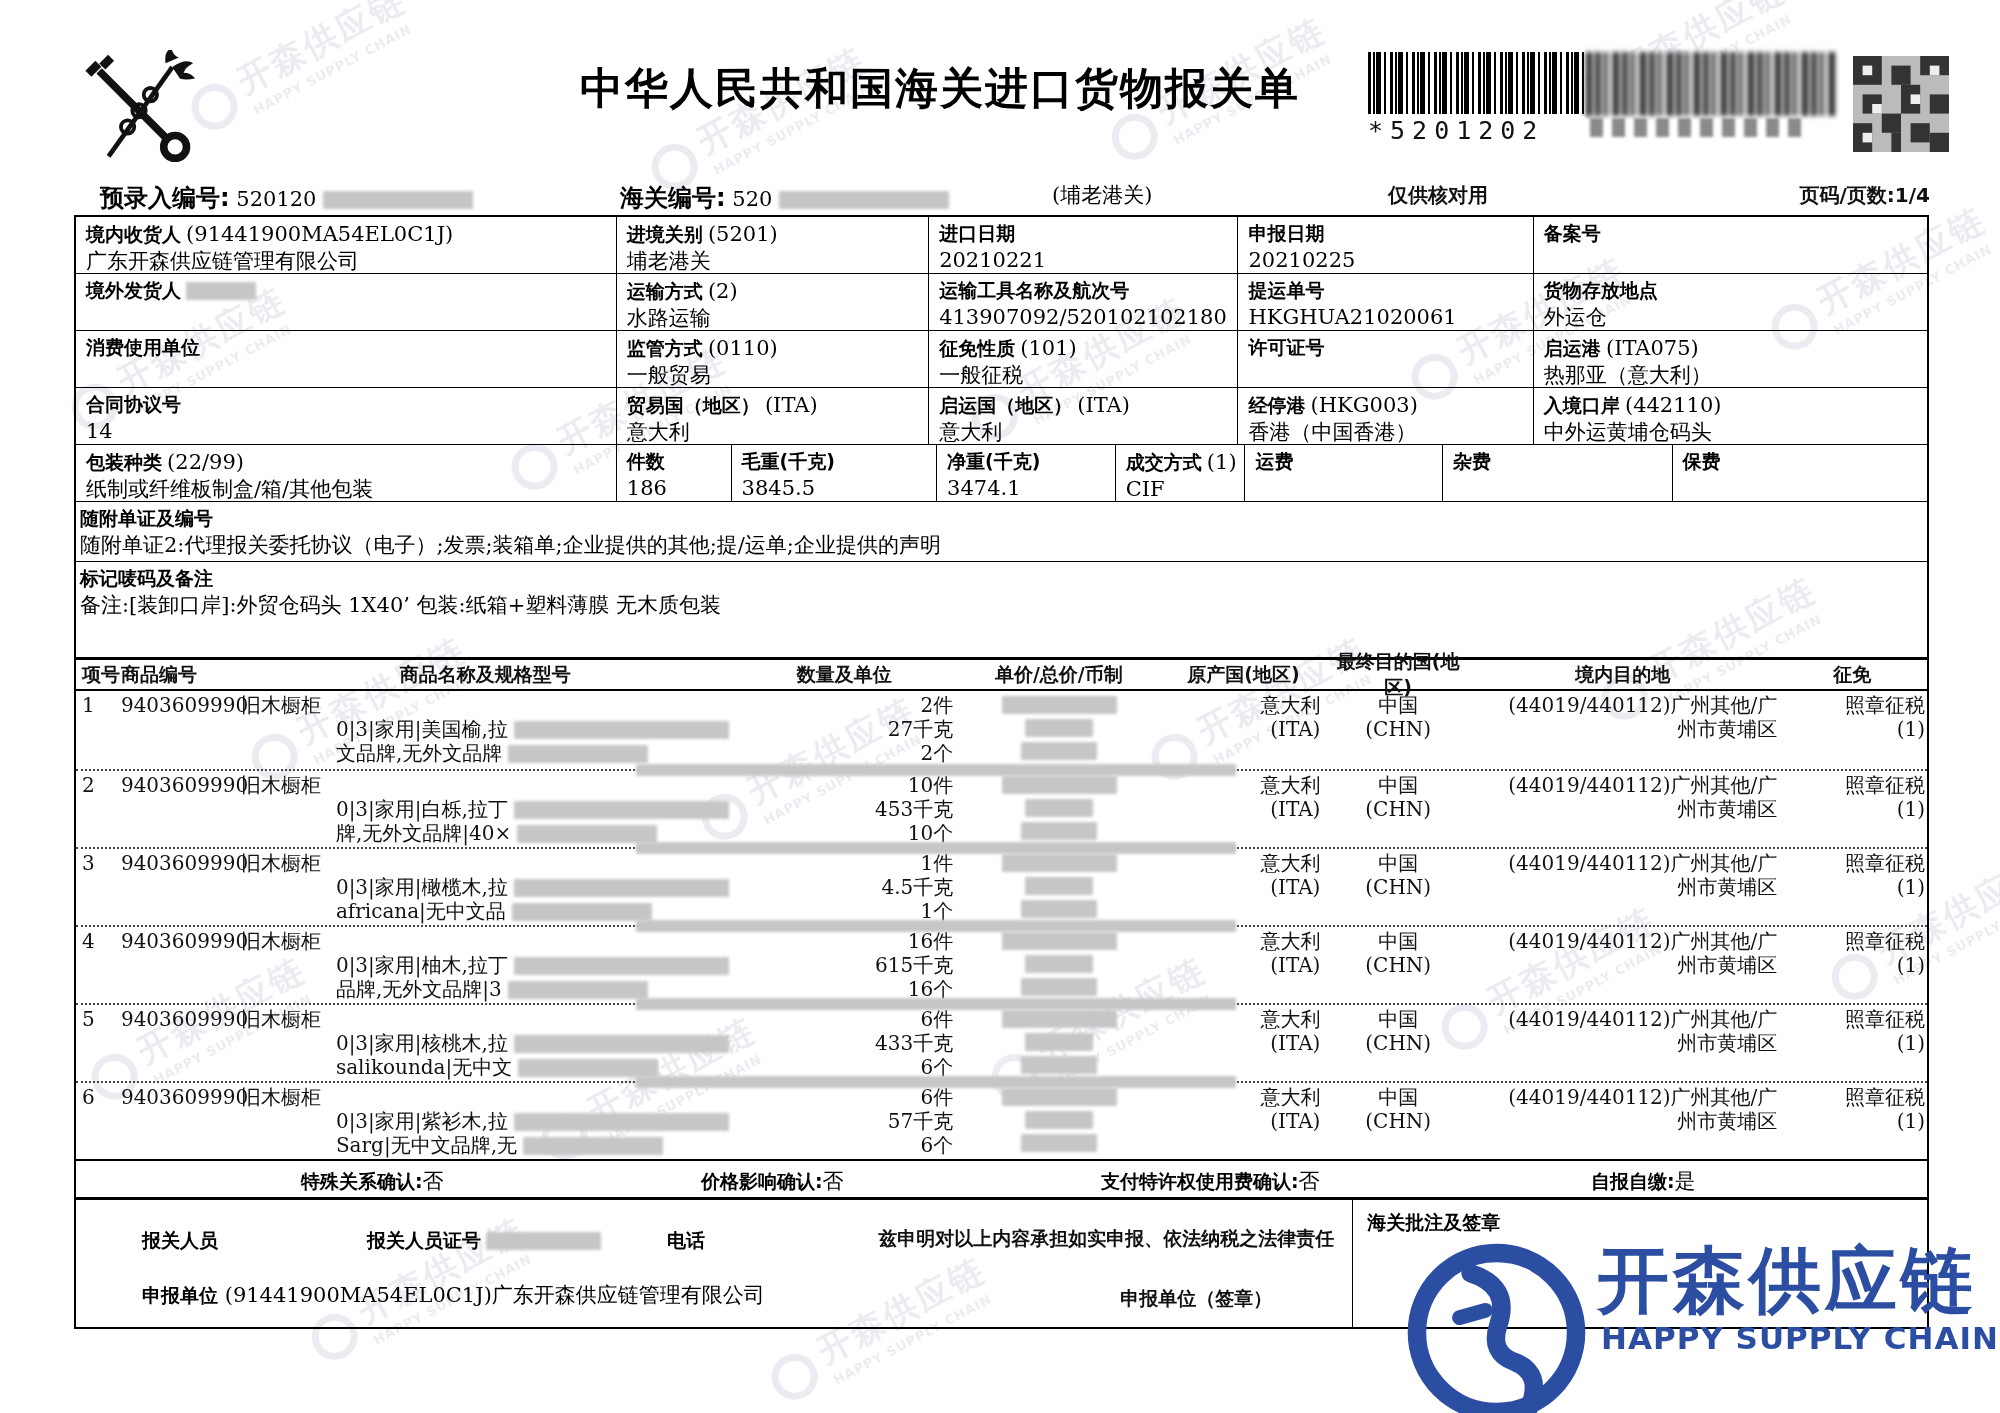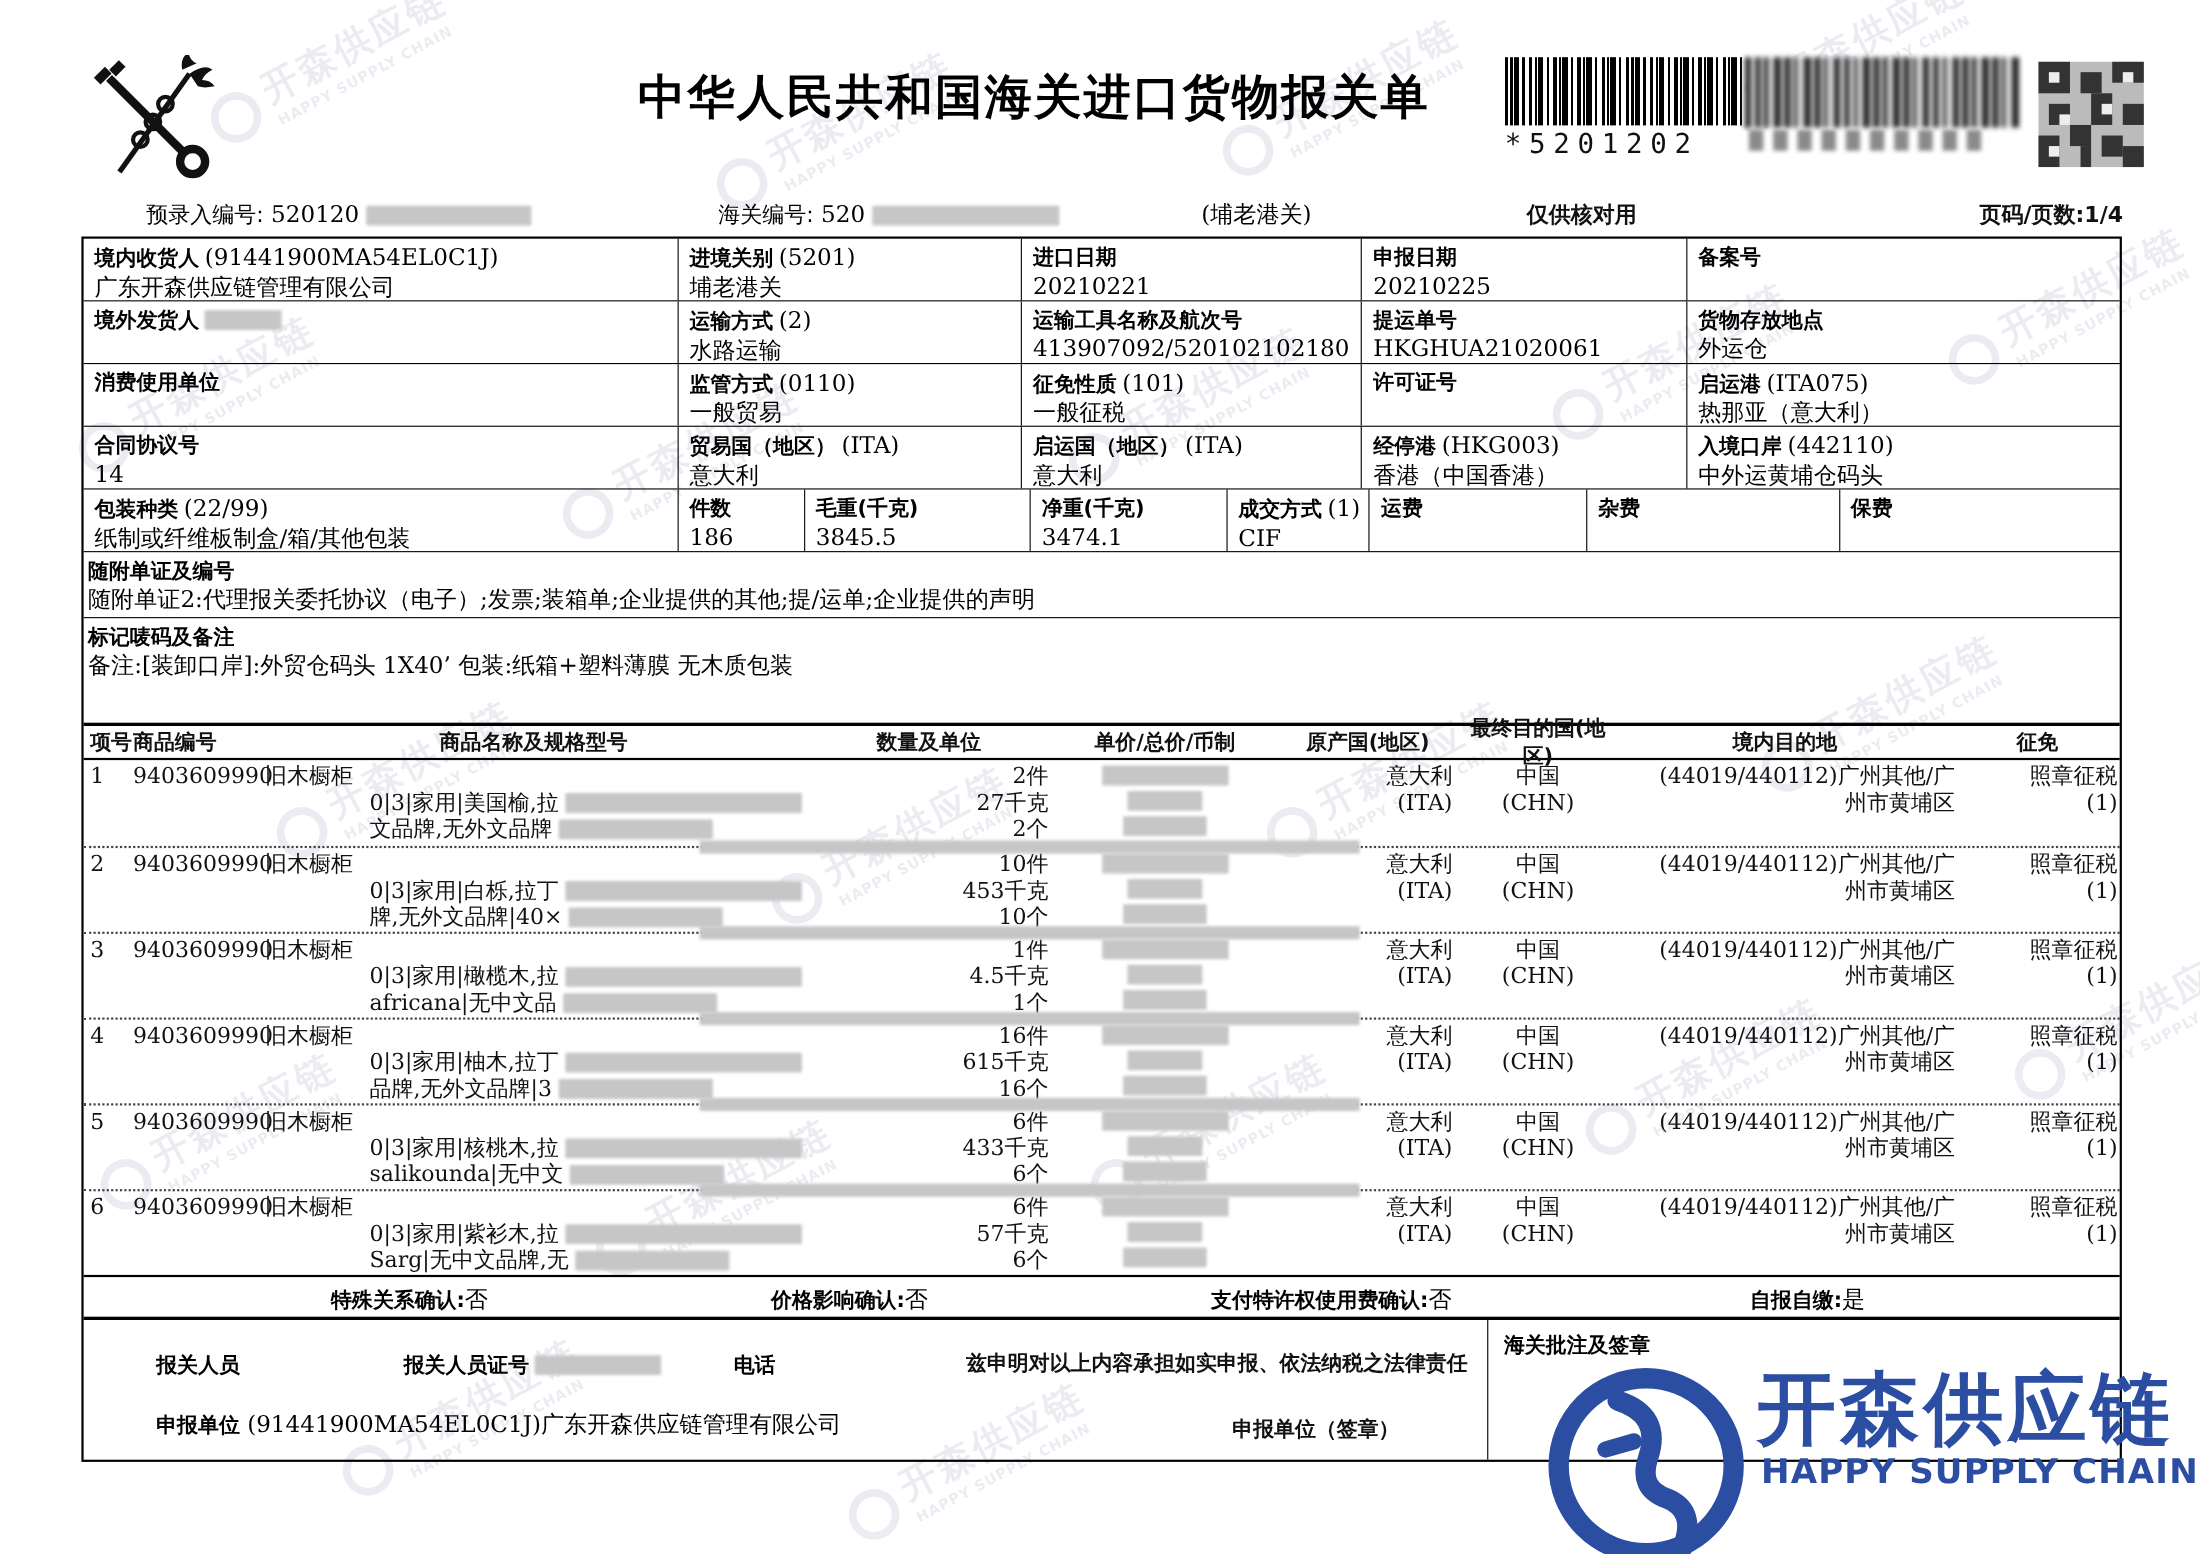--- a/index.html
+++ b/index.html
@@ -27,24 +27,24 @@
     background:repeating-linear-gradient(90deg,#000 0 3px,#fff 3px 5px,#000 5px 7px,#fff 7px 8px,#000 8px 13px,#fff 13px 16px,#000 16px 18px,#fff 18px 22px); }
   .digits-sharp { position:absolute; left:0; top:64px; width:218px; height:26px; background:#fff;
     font-family:"DejaVu Sans Mono","Liberation Mono",monospace; font-size:25px; letter-spacing:7px; color:#111; white-space:nowrap; }
   .bars-blur { position:absolute; left:218px; top:0; width:250px; height:64px;
     background:repeating-linear-gradient(90deg,#222 0 6px,#eee 6px 9px,#333 9px 15px,#fff 15px 18px,#111 18px 21px,#ddd 21px 27px);
     filter:blur(2.5px); }
   .digits-blur { position:absolute; left:222px; top:66px; width:246px; height:24px; display:flex; gap:9px; }
   .digits-blur i { display:block; width:13px; height:19px; background:#8a8a8a; filter:blur(1.8px); }
   .qr { position:absolute; left:1853px; top:56px; width:96px; height:96px; }
   .preline { position:absolute; left:0; top:182px; width:2000px; height:30px; font-size:21px; }
-  .preline .lbl { font-family:"DejaVu Sans","Liberation Sans",sans-serif; font-weight:400; font-size:20px;margin-left:33px; }
+  .preline .lbl { font-family:"DejaVu Sans","Liberation Sans",sans-serif; font-weight:700; font-size:24px; }
   .p-pre   { position:absolute; left:100px; }
   .p-cus   { position:absolute; left:620px; }
-  .p-off   { position:absolute; left:1092px; }
+  .p-off   { position:absolute; left:1052px; }
   .p-ver   { position:absolute; left:1388px; font-family:"DejaVu Sans","Liberation Sans",sans-serif; font-weight:700; font-size:20px;}
   .p-page  { position:absolute; left:1700px; width:230px; text-align:right; font-family:"DejaVu Sans","Liberation Sans",sans-serif; font-weight:700; font-size:20px;}
   
   .redact { display:inline-block; background:#c6c6c6; filter:blur(1.6px);
             height:18px; vertical-align:-3px; border-radius:1px; }
   
   .sheet { position:absolute; left:74px; top:215px; width:1855px; z-index:2;
            border:2.5px solid #000; background:transparent; }
   .frow { display:flex; border-bottom:1.5px solid #000; }
   .fcell { padding:4px 10px 3px 10px; border-right:1.5px solid #000; overflow:hidden; }

